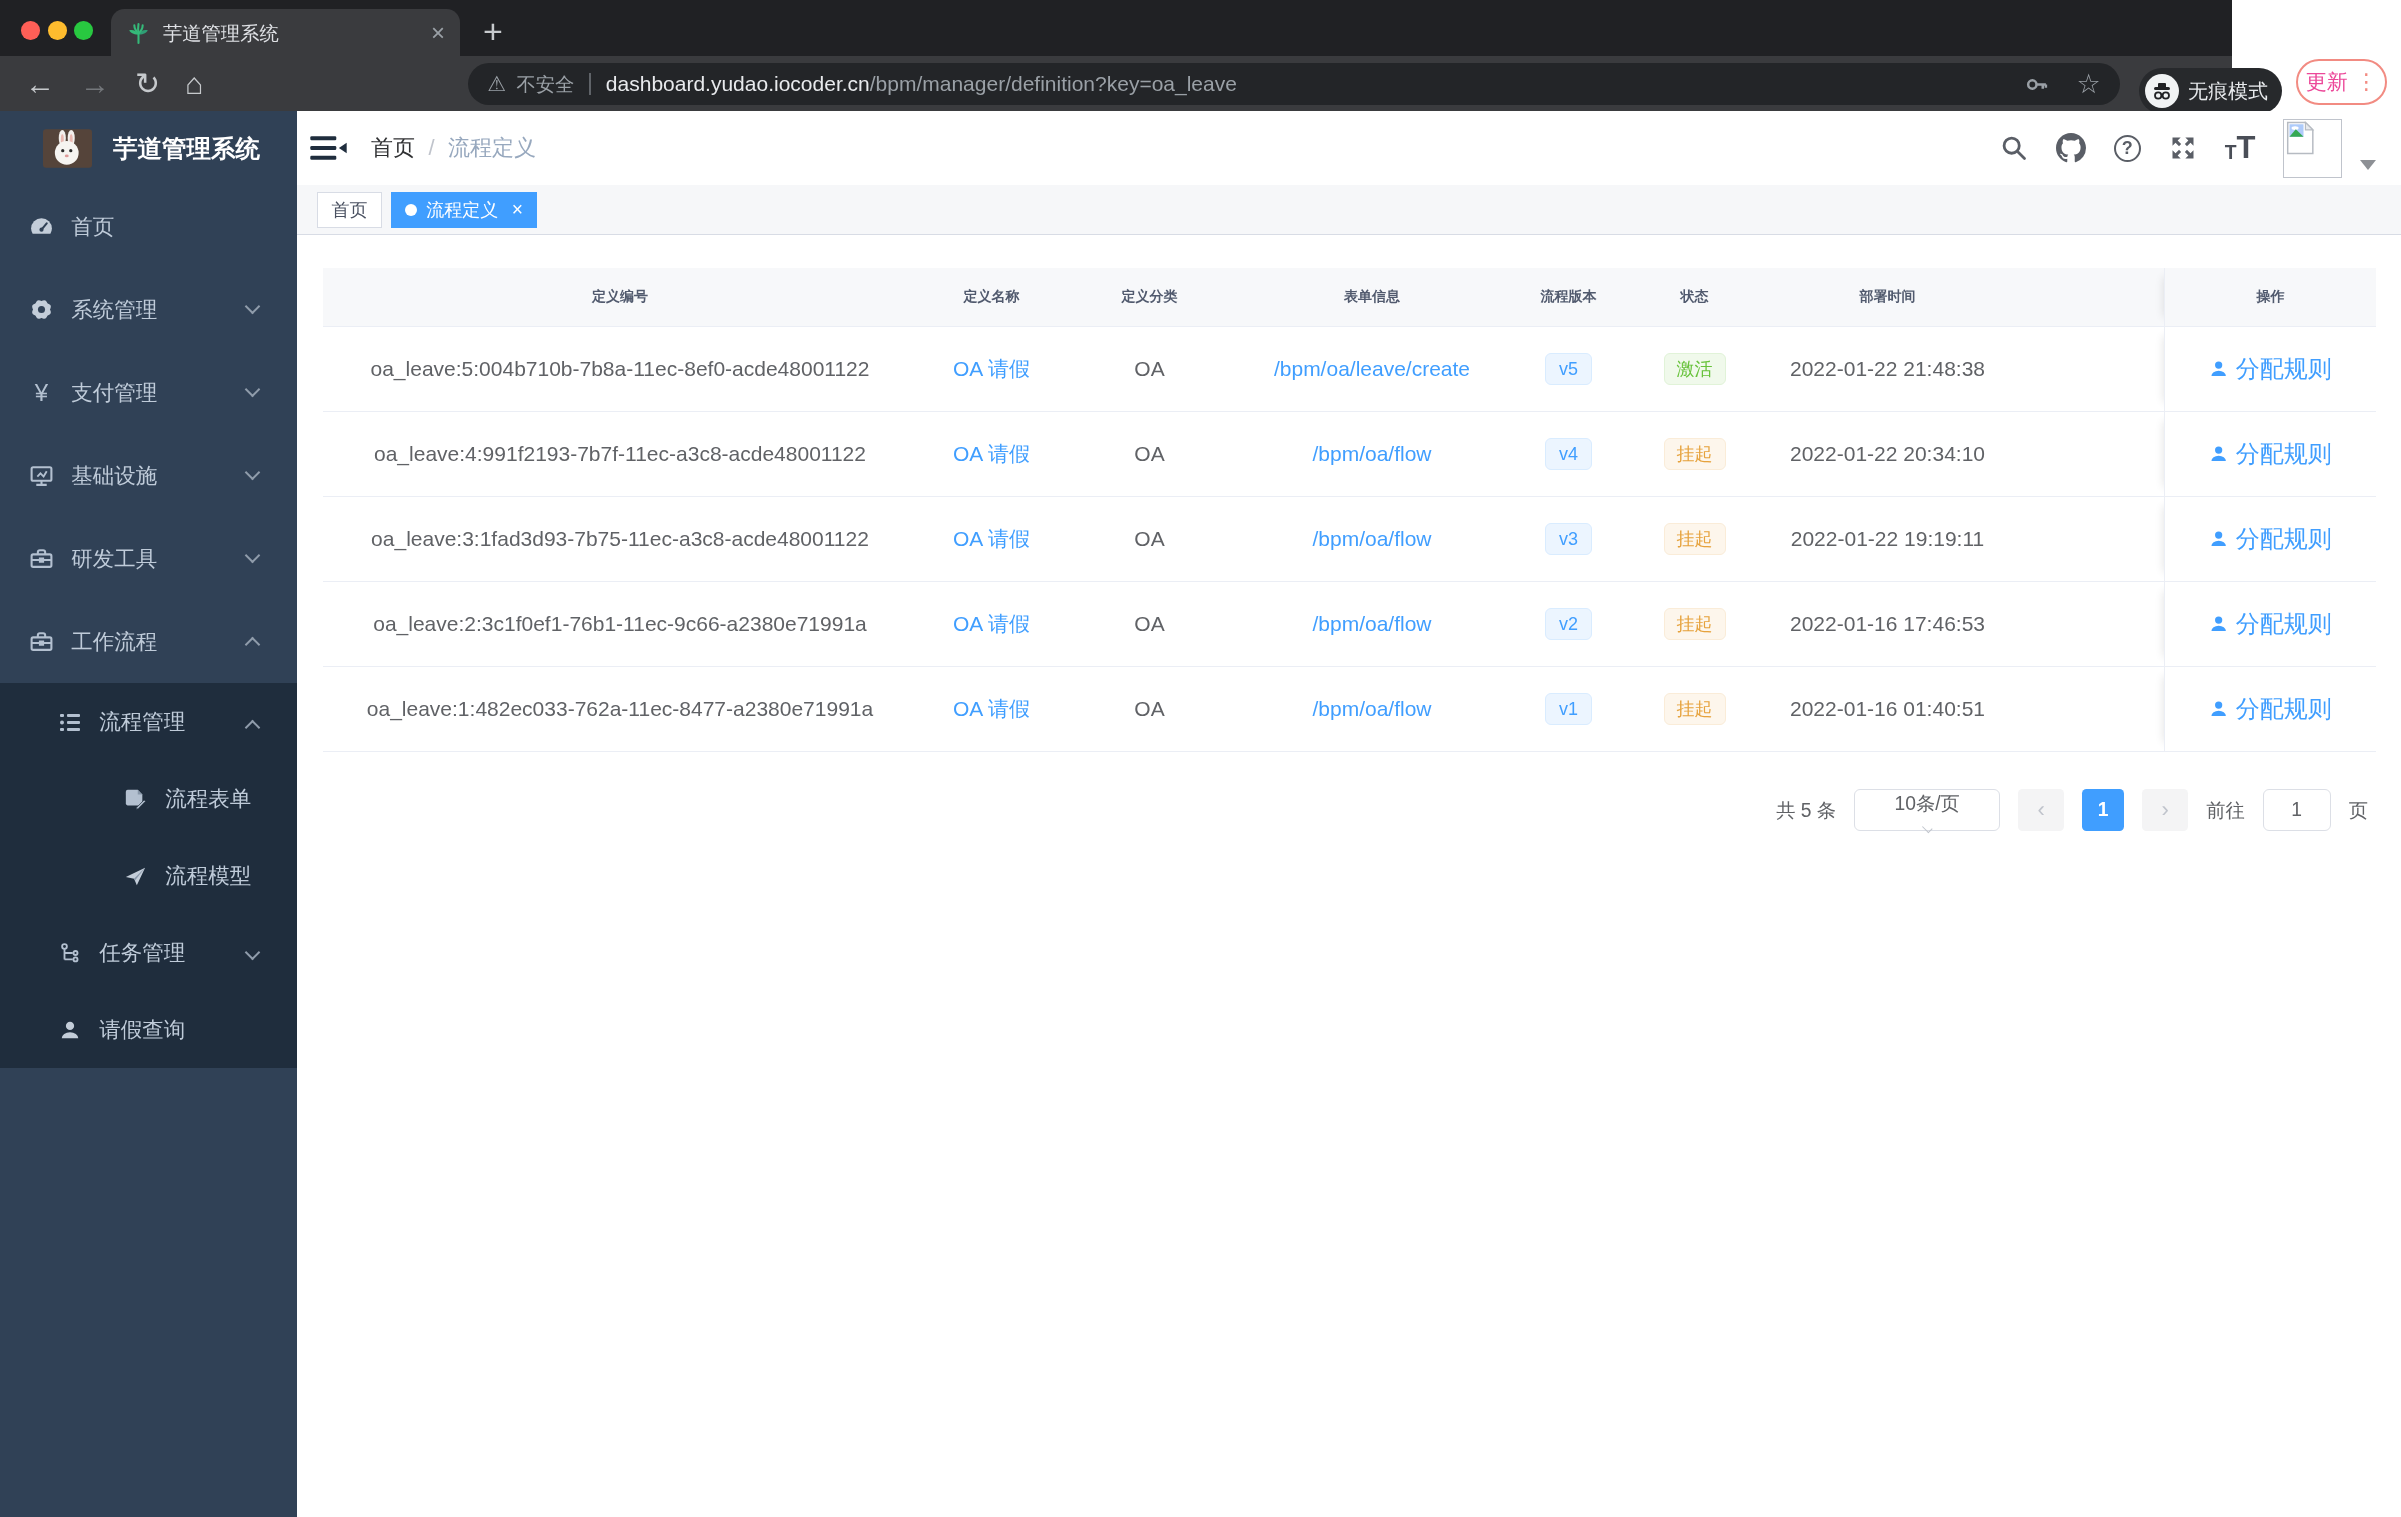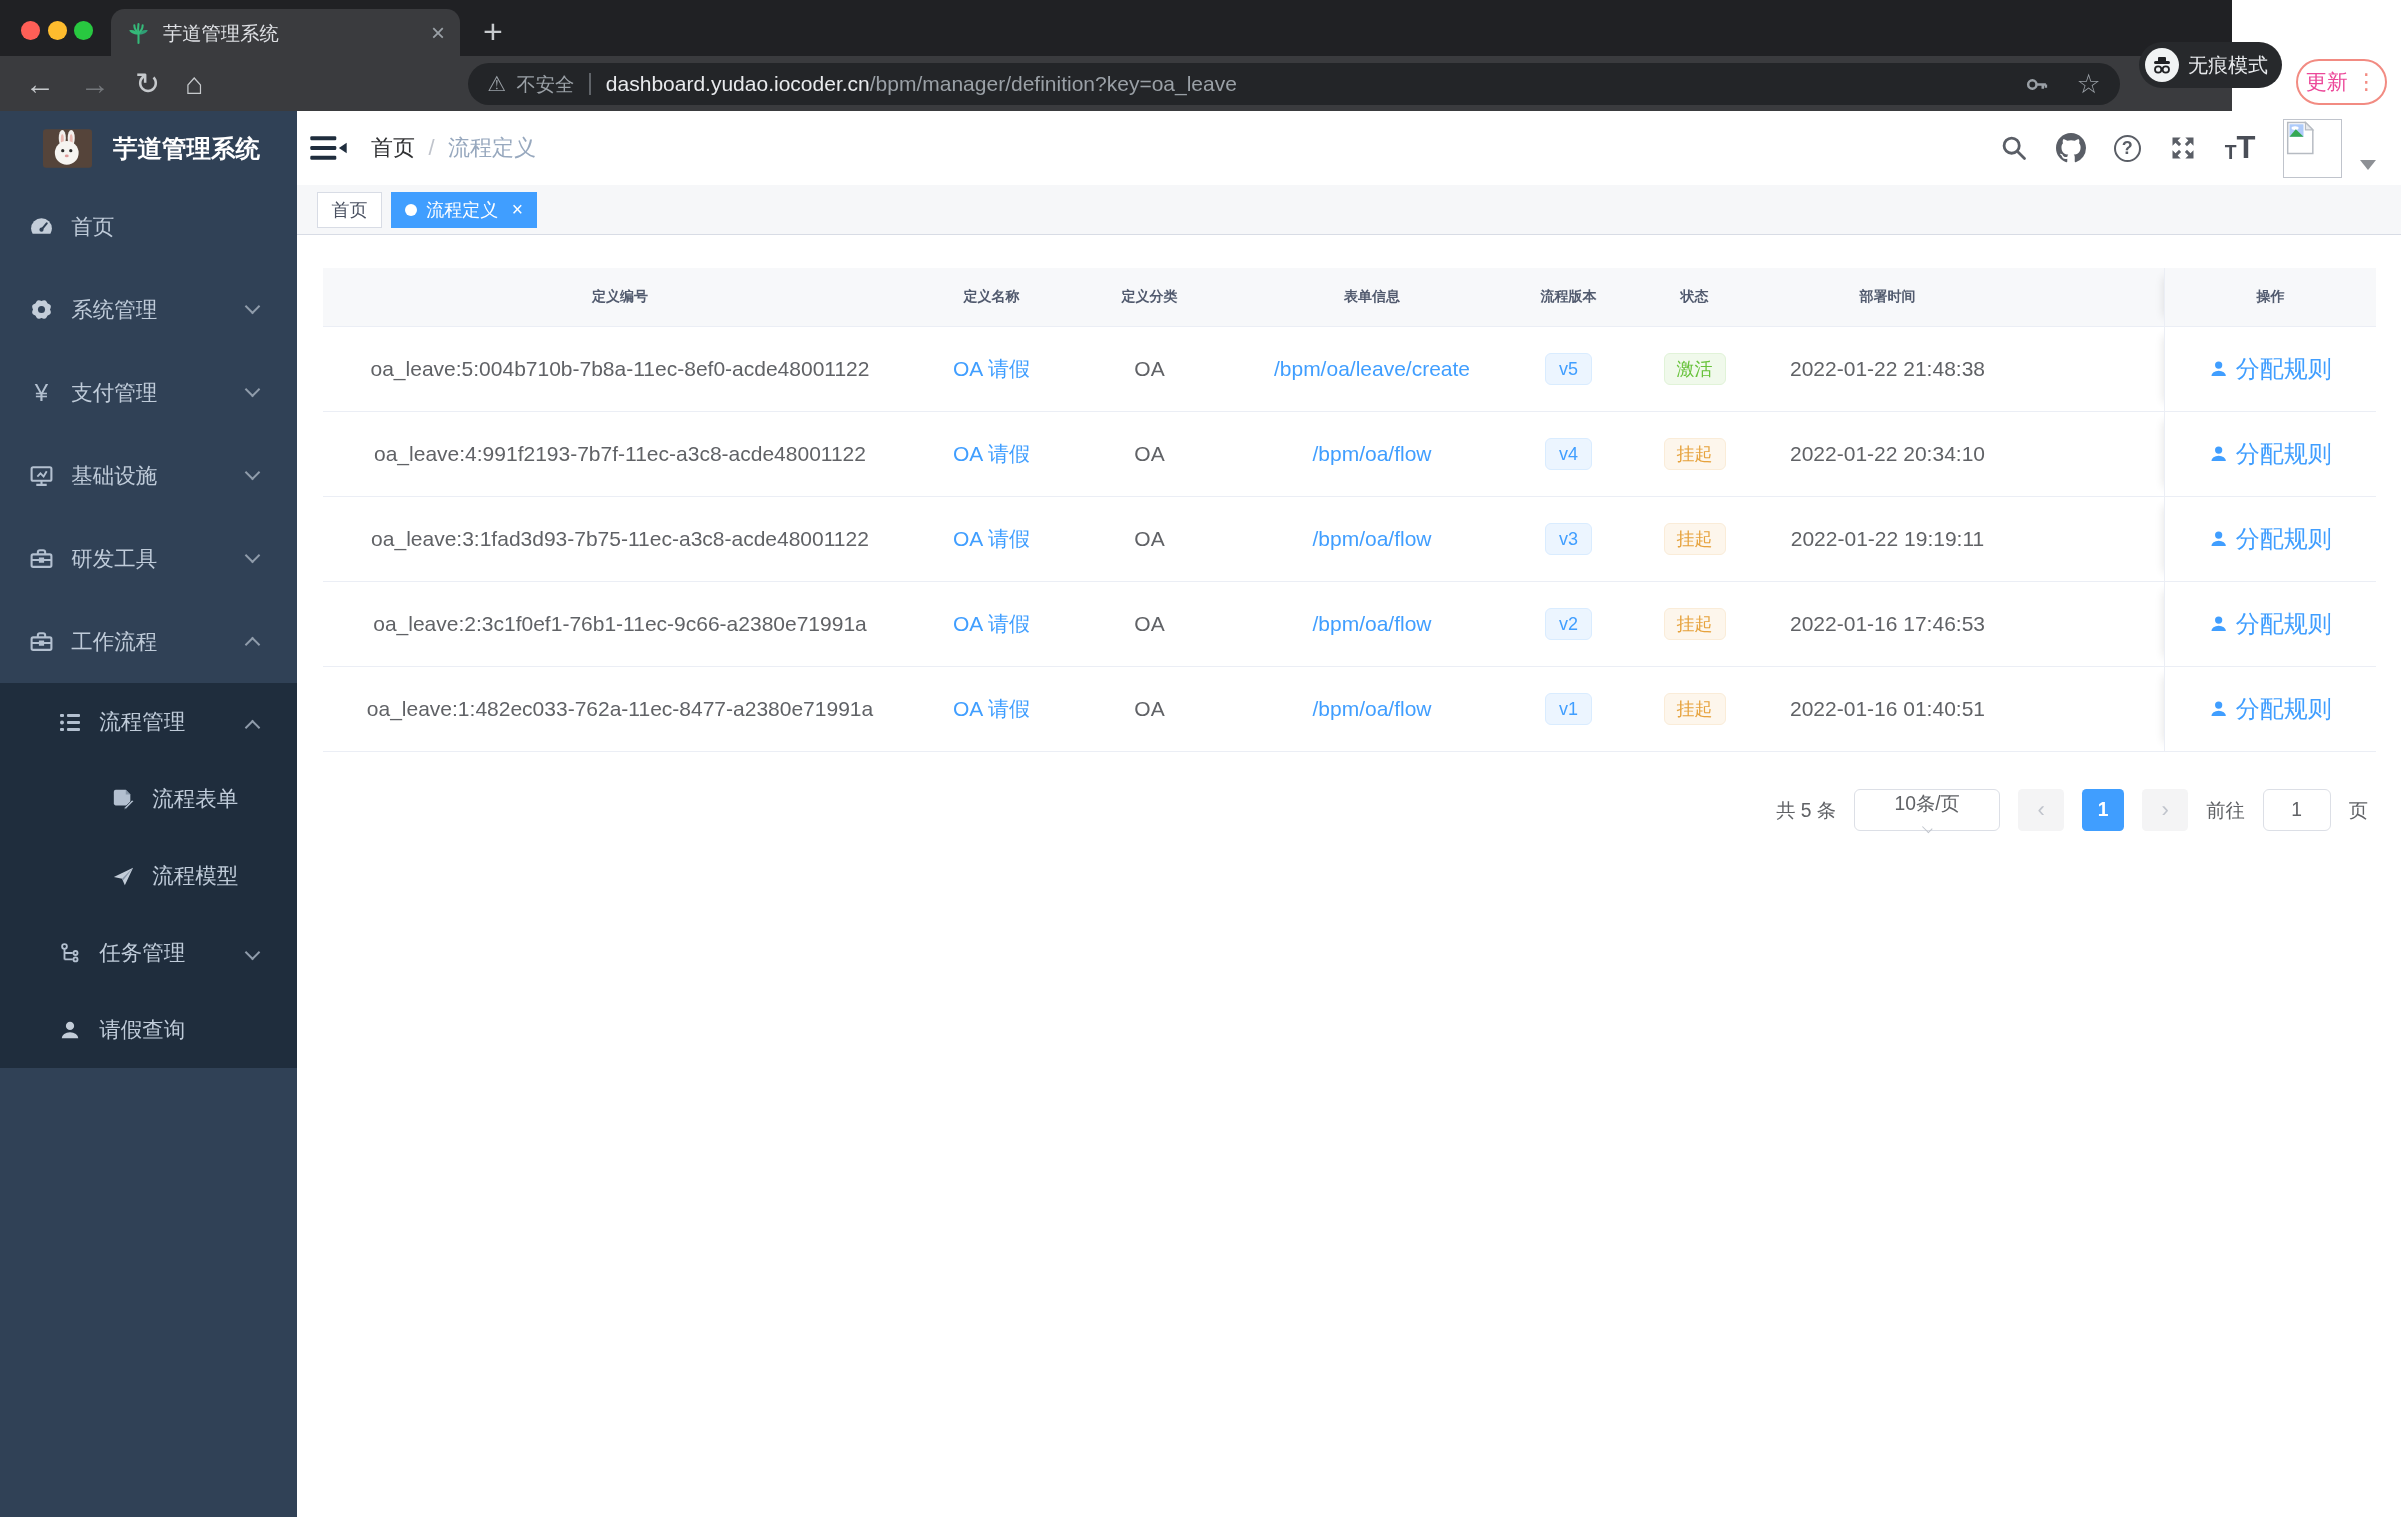--- a/index.html
+++ b/index.html
@@ -25,21 +25,21 @@
   .omnibox { position:absolute; left:468px; top:63px; width:1652px; height:42px; background:#232528;
     border-radius:21px; display:flex; align-items:center; padding:0 19.3px; }
   .ob-warn { color:#9aa0a6; font-size:21px; }
   .ob-sec  { color:#9aa0a6; font-size:19.3px; margin-left:10.4px; }
   .ob-div  { width:1.5px; height:22px; background:#5f6368; margin:0 15px; }
   .ob-host { color:#e8eaed; font-size:21px; }
   .ob-path { color:#9aa0a6; font-size:21px; }
   .ob-spacer { flex:1; }
   .ob-key  { margin-right:27px; }
   .ob-star { color:#9aa0a6; font-size:27px; }
-  .incog { position:absolute; left:2139px; top:42px; width:143px; height:46px; background:#27292c;
+  .incog { position:absolute; left:2139px; top:68px; width:143px; height:46px; background:#27292c;
     border-radius:23px; display:flex; align-items:center; padding:0 10.4px 0 6px; }
   .incog-circle { width:34px; height:34px; border-radius:50%; background:#f1f3f4;
     display:flex; align-items:center; justify-content:center; }
   .incog-label { color:#e8eaed; font-size:20px; margin-left:9px; white-space:nowrap; }
   .update { position:absolute; left:2296px; top:59px; width:91px; height:46px;
     border:2.2px solid #f28b82; border-radius:24px; display:flex; align-items:center;
     justify-content:center; gap:7.4px; }
   .update-label { color:#ec4899; font-size:21px; }
   .update-dots { color:#f28b82; font-size:22px; }
 
@@ -50,21 +50,21 @@
   .m-item { height:83px; display:flex; align-items:center; position:relative; padding-left:28px; }
   .m-label { color:#bfcbd9; font-size:21.5px; margin-left:16.3px; }
   .m-icon { width:27px; display:flex; justify-content:center; color:#b3c0d0; font-size:24px; }
   .chev { position:absolute; right:39px; width:11px; height:11px;
     border-right:2.2px solid #8f9cab; border-bottom:2.2px solid #8f9cab; }
   .chev.down { transform:rotate(45deg); top:33px; }
   .chev.up   { transform:rotate(-135deg); top:39px; }
   .submenu { background:#1f2d3d; }
   .s-item { height:77px; display:flex; align-items:center; position:relative; }
   .lvl1 { padding-left:56px; }
-  .lvl2 { padding-left:109px; }
+  .lvl2 { padding-left:76px;justify-content:center; }
   .s-label { color:#bfcbd9; font-size:21.5px; margin-left:16.3px; }
 
   
   .main { position:absolute; left:297px; top:111px; width:2104px; height:1406px; background:#fff; }
   .navbar { position:relative; height:74px; background:#fff; }
   .hamburger { position:absolute; left:12px; top:19.3px; }
   .breadcrumb { position:absolute; left:74px; top:0; height:74px; display:flex; align-items:center; gap:13.4px; }
   .bc-home { color:#303133; font-size:22px; }
   .bc-sep  { color:#c0c4cc; font-size:22px; }
   .bc-cur  { color:#97a8be; font-size:22px; }

